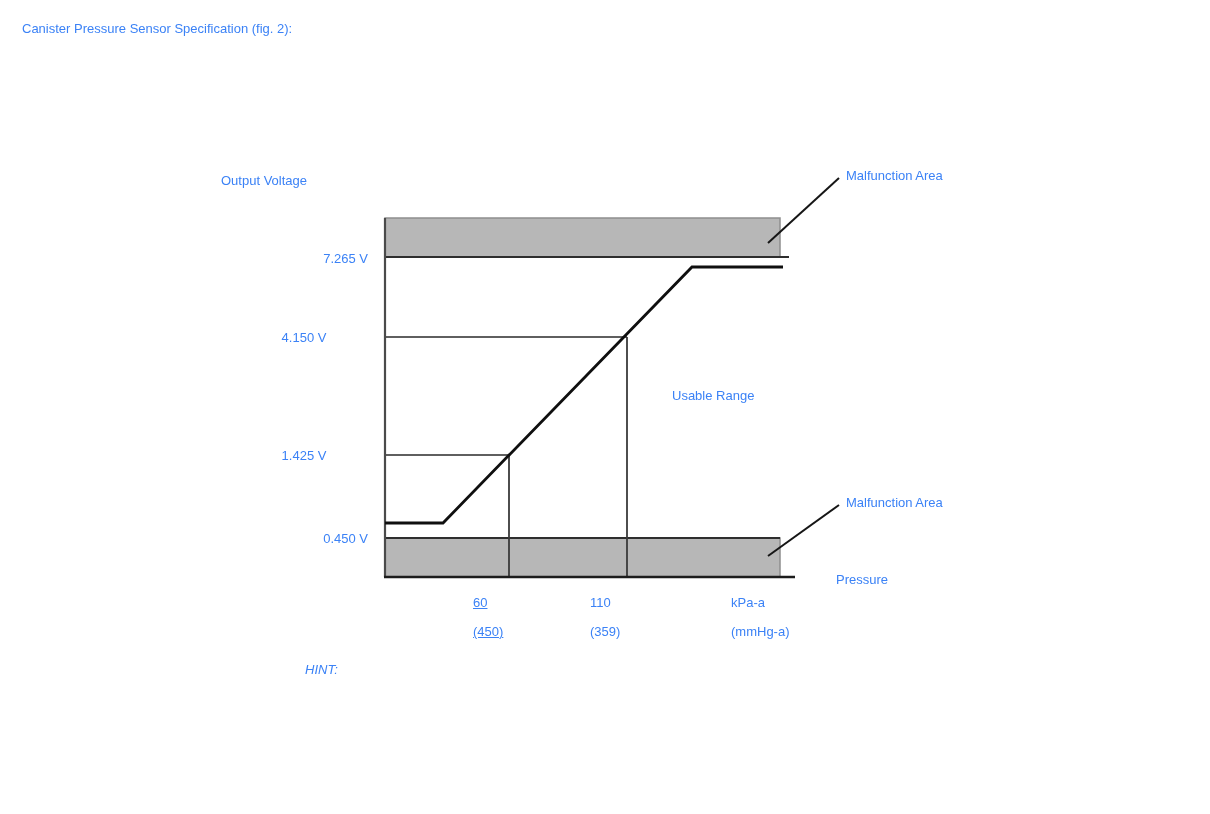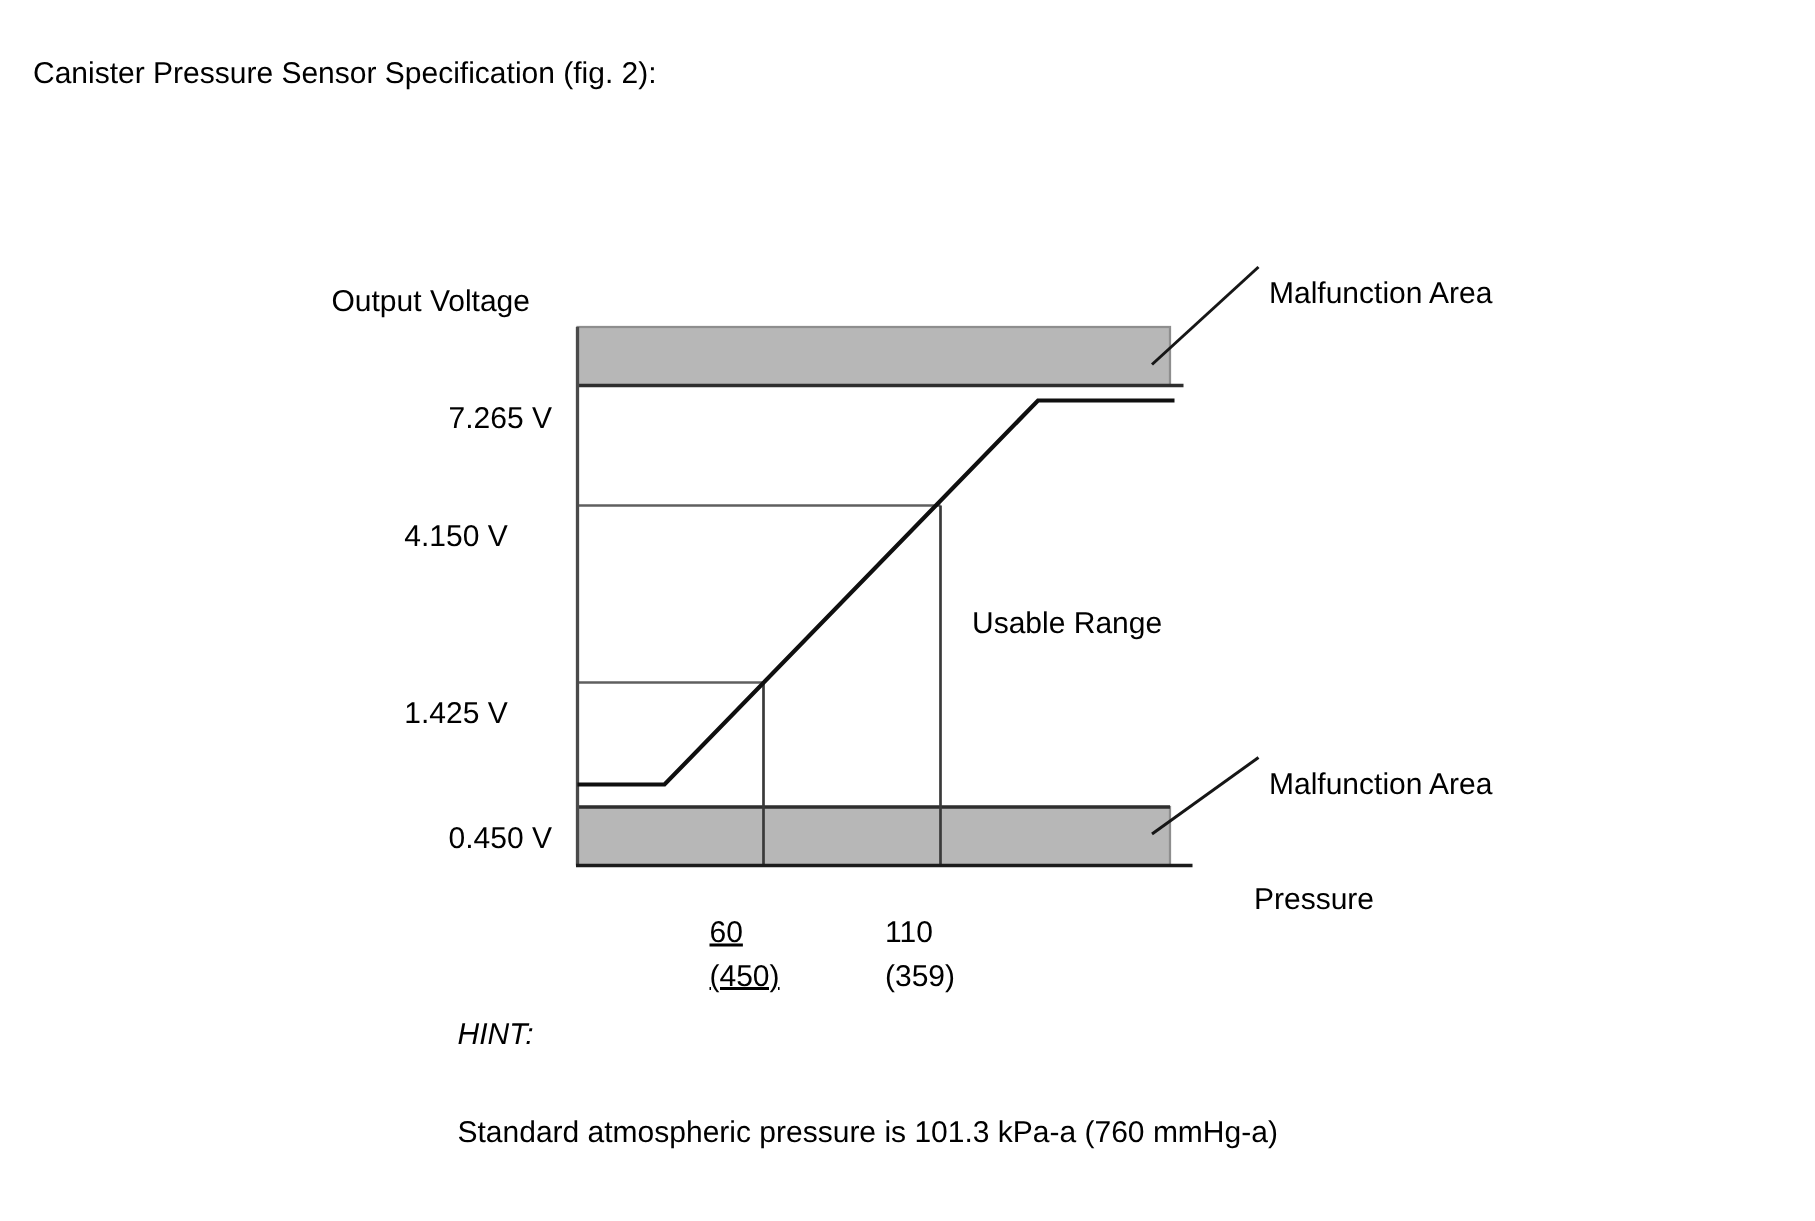--- a/index.html
+++ b/index.html
@@ -1,32 +1,32 @@
 <!DOCTYPE html>
 <html><head>
 <meta charset="utf-8">
 <style>
   * { margin: 0; padding: 0; box-sizing: border-box; }
   html, body { width: 1210px; height: 814px; background: #ffffff; overflow: hidden; }
   body { font-family: "Liberation Sans", "DejaVu Sans", sans-serif; color: #1a1a1a; }
   .page { position: relative; width: 1210px; height: 814px; background: #ffffff; }
   .chart-svg { position: absolute; left: 0; top: 0; width: 1210px; height: 814px; }
-  .lbl { position: absolute; font-size: 20px; line-height: 22px; color: #000000; white-space: nowrap; margin-top: 20px; }
+  .lbl { position: absolute; font-size: 13px; line-height: 22px; color: #3b82f6; white-space: nowrap; }
   .title { left: 22px; top: 18px; }
   .yaxis-title { left: 221px; top: 170px; }
   .ytick { left: 240px; width: 128px; text-align: right; }
   .ytick-4900 { top: 248px; }
   .ytick-4150 { top: 327px; text-align: center; }
   .ytick-1425 { top: 445px; text-align: center; }
   .ytick-0450 { top: 528px; }
   .xtick { top: 588px; line-height: 29px; }
   .xtick-60 { left: 473px; text-decoration: underline; }
   .xtick-110 { left: 590px; }
   .xunit { left: 731px; }
-  .usable-range { left: 648px; top: 385px; text-align: right; }
+  .usable-range { left: 672px; top: 385px; text-align: right; }
   .malfunction-top { left: 846px; top: 165px; }
   .malfunction-bottom { left: 846px; top: 492px; }
   .xaxis-title { left: 836px; top: 569px; text-align: right; }
   .hint-heading { left: 305px; top: 659px; font-style: italic; }
   .hint-text { left: 305px; top: 724px; }
 </style>
 </head>
 <body>
 
 <div class="page">
@@ -63,22 +63,25 @@
   <div class="lbl ytick ytick-0450">0.450 V</div>
 
   <div class="lbl xtick xtick-60">
     <div>60</div>
     <div>(450)</div>
   </div>
   <div class="lbl xtick xtick-110">
     <div>110</div>
     <div>(359)</div>
   </div>
+  <div class="lbl xtick xunit">
+    <div>kPa-a</div>
+    <div>(mmHg-a)</div>
+  </div>
 
   <div class="lbl usable-range">Usable Range</div>
   <div class="lbl malfunction-top">Malfunction Area</div>
   <div class="lbl malfunction-bottom">Malfunction Area</div>
   <div class="lbl xaxis-title">Pressure</div>
 
   <div class="lbl hint-heading">HINT:</div>
-  <div class="lbl hint-text">Standard atmospheric pressure is 101.3 kPa-a (760 mmHg-a)</div>
 
 </div>
 
 </body></html>

